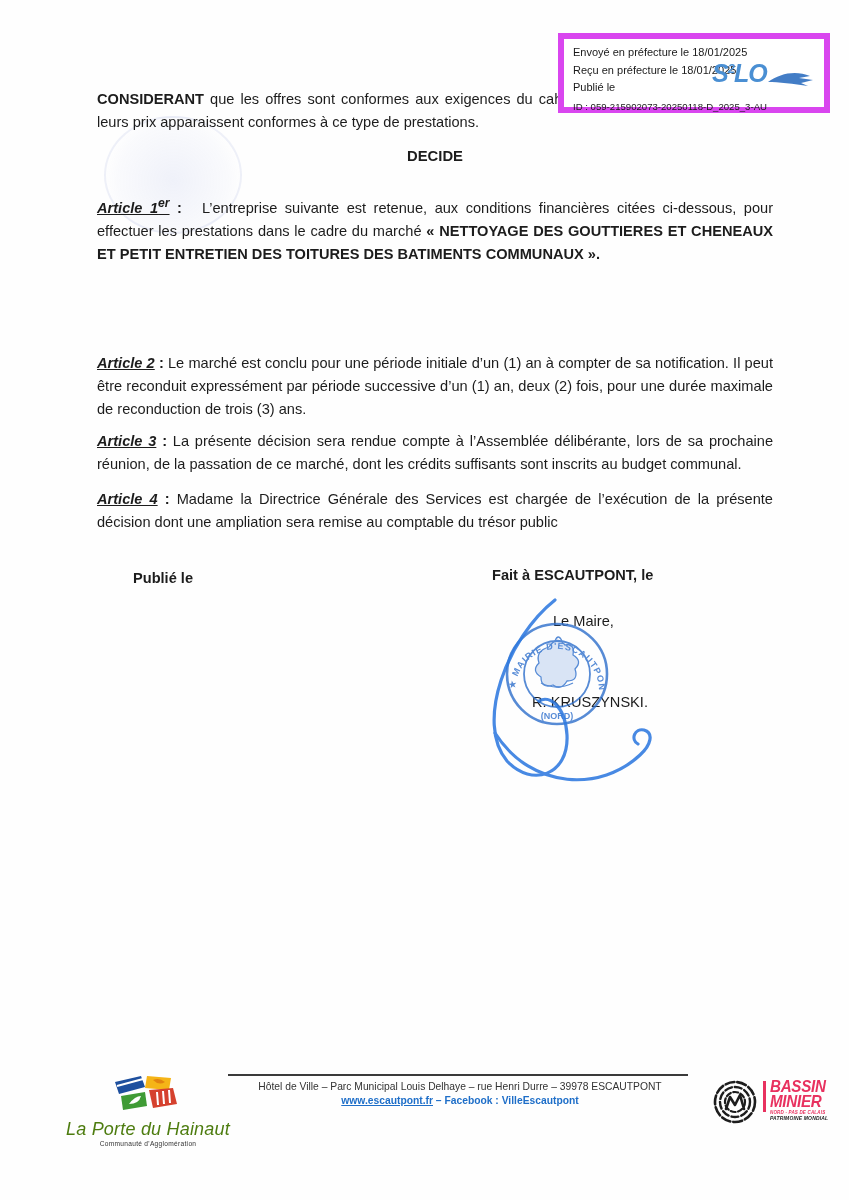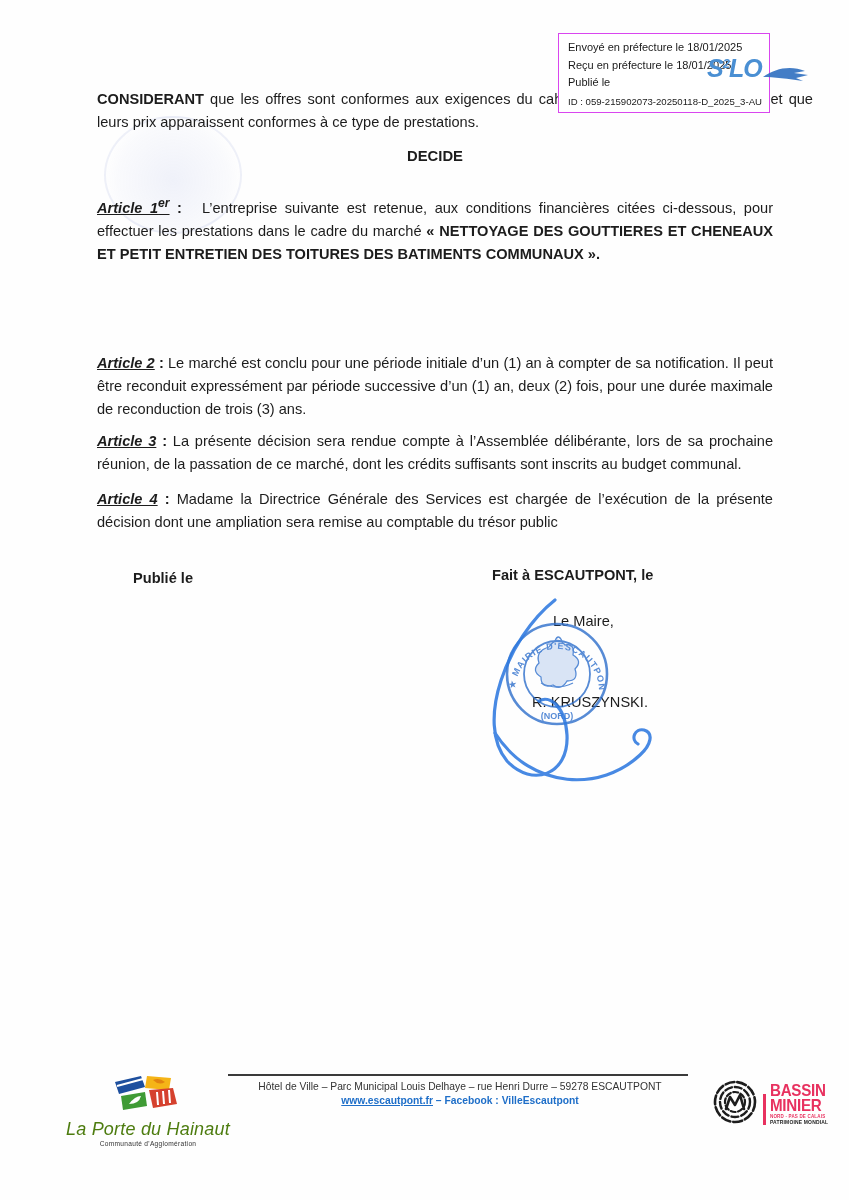--- a/index.html
+++ b/index.html
@@ -24,22 +24,22 @@
   .a2{top:352px;}
   .a3{top:430px;}
   .a4{top:488px;}
   .alabel{font-weight:bold;font-style:italic;text-decoration:underline;}
   .acolon{font-weight:bold;white-space:pre;}
   .tabgap{display:inline-block;width:20px;}
   b{font-weight:bold;}
 
   
   .pref-box{
-    position:absolute;left:558px;top:33px;width:212px;height:80px;background:#fff;
-    border:1px solid #d946ef;box-sizing:border-box;padding:5px 0 0 9px;z-index:3;
+    position:absolute;left:558px;top:33px;width:272px;height:80px;background:#fff;
+    border:6px solid #d946ef;box-sizing:border-box;padding:5px 0 0 9px;z-index:3;
   }
   .pref-line{font-size:11px;line-height:17.5px;color:#1a1a1a;}
   .pref-id{font-size:9.6px;line-height:14px;color:#1a1a1a;margin-top:3.5px;}
   .s2lo{position:absolute;left:148px;top:20px;width:110px;height:42px;}
   .s2lo-text{
     font-size:25px;font-weight:bold;font-style:italic;color:#4a8fd3;letter-spacing:-1px;
   }
   .s2lo-text sup{font-size:13px;}
   .s2lo svg{position:absolute;left:54px;top:9px;}
 
@@ -60,21 +60,21 @@
   .lph{position:absolute;left:48px;top:1074px;width:200px;text-align:center;z-index:1;}
   .lph-name{font-size:18px;color:#4d7c0f;letter-spacing:0.2px;margin-top:1px;font-style:italic;}
   .lph-sub{font-size:6.6px;color:#333;letter-spacing:0.3px;}
   .fc{position:absolute;left:234px;top:1080px;width:452px;text-align:center;color:#2e2e2e;z-index:1;}
   .fc-title{font-size:11.6px;font-weight:bold;color:#222;letter-spacing:0.2px;}
   .fc-line{font-size:10.3px;line-height:13.6px;color:#333;}
   .fc-link{text-decoration:underline;color:#333;}
   .fc-blue{color:#1e6ec8;font-weight:bold;}
   .fc-blue .fc-link{color:#1e6ec8;}
   .bm{position:absolute;left:712px;top:1079px;z-index:1;}
-  .bm-wrap{display:flex;align-items:flex-end;}
+  .bm-wrap{display:flex;align-items:flex-start;font-style:italic;}
   .bm-bar{width:2.5px;height:31px;background:#e8315f;margin:2px 4px 0 5px;}
   .bm-text{transform:scaleX(0.92);transform-origin:left top;}
   .bm-big{font-size:16.5px;line-height:14.5px;font-weight:bold;color:#e8315f;letter-spacing:-0.3px;}
   .bm-s1{font-size:4.9px;font-weight:bold;color:#e8315f;margin-top:2px;letter-spacing:0.2px;}
   .bm-s2{font-size:5.4px;font-weight:bold;color:#1c1c1c;letter-spacing:0.2px;}
 </style>
 </head>
 <body>
 
 <div class="page">
@@ -158,21 +158,21 @@
       <path d="M14 22 L38 18 L40 32 L16 36 Z" fill="#3f9b35"></path>
       <path d="M22 30 q6 -8 12 -8 q-2 8 -12 8" fill="#fff"></path>
       <path d="M42 16 L66 14 L70 30 L46 34 Z" fill="#d5412e"></path>
       <path d="M50 18 L51 31 M56 17 L57 30 M62 16 L63 29" stroke="#fff" stroke-width="2"></path>
     </svg>
     <div class="lph-name">La Porte du Hainaut</div>
     <div class="lph-sub">Communauté d'Agglomération</div>
   </div>
 
   <div class="fc">
-    <div class="fc-line">Hôtel de Ville – Parc Municipal Louis Delhaye – rue Henri Durre – 59278 ESCAUTPONT</div>
+    <div class="fc-line">Hôtel de Ville – Parc Municipal Louis Delhaye – rue Henri Durre – 39978 ESCAUTPONT</div>
     <div class="fc-line fc-blue"><span class="fc-link">www.escautpont.fr</span><span> – Facebook : VilleEscautpont</span></div>
   </div>
 
   <div class="bm">
     <div class="bm-wrap">
       <svg width="46" height="46" viewBox="0 0 46 46">
         <circle cx="23" cy="23" r="20" fill="none" stroke="#1d1d1d" stroke-width="2.6" stroke-dasharray="9 3" stroke-linecap="round"></circle>
         <circle cx="23" cy="23" r="15" fill="none" stroke="#1d1d1d" stroke-width="2.4" stroke-dasharray="7 3" stroke-linecap="round"></circle>
         <circle cx="23" cy="23" r="10" fill="none" stroke="#1d1d1d" stroke-width="2.2" stroke-dasharray="5 2.5" stroke-linecap="round"></circle>
         <path d="M14 30 L18 18 L23 26 L28 16 L32 30" fill="none" stroke="#1d1d1d" stroke-width="2.6" stroke-linejoin="round" stroke-linecap="round"></path>

